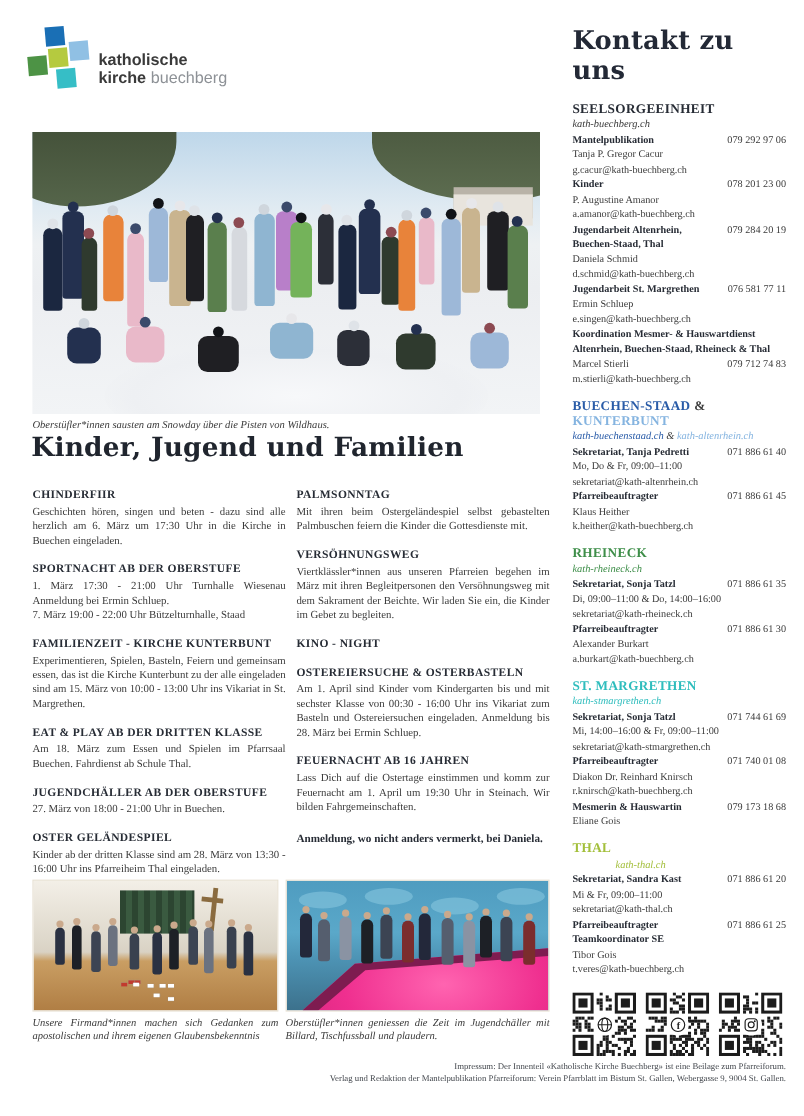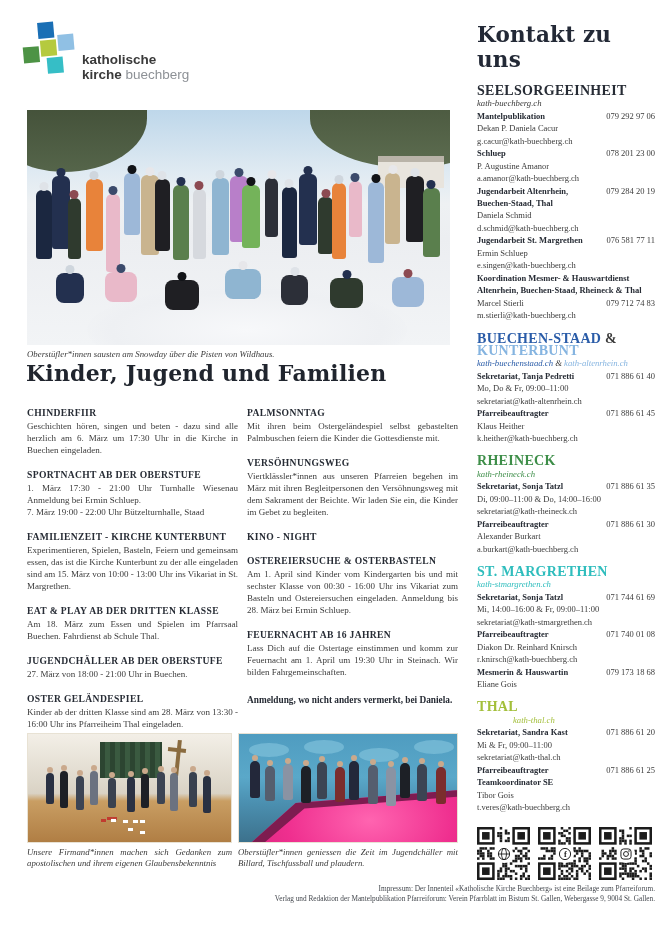--- a/index.html
+++ b/index.html
@@ -9,21 +9,21 @@
   
   .logo{position:absolute;left:20px;top:20px;display:flex;align-items:flex-end;}
   .logo-cross{position:relative;width:58px;height:62px;transform:rotate(-9deg);}
   .logo-cross div{position:absolute;width:16px;height:16px;transform:rotate(4deg);}
   .sq-top{left:21px;top:2px;}
   .sq-right{left:39px;top:17px;}
   .sq-left{left:3px;top:24px;}
   .sq-center{left:21px;top:20px;}
   .sq-bottom{left:25px;top:38px;}
   .logo-text{font-family:"Liberation Sans", sans-serif;font-size:13.5px;line-height:15px;
-             font-weight:700;color:#3a3a3a;margin-left:4px;margin-bottom:0;}
+             font-weight:700;color:#3a3a3a;margin-left:4px;margin-bottom:10px;}
   .logo-text .grey{color:#8d9196;font-weight:400;}
 
   
   .hero{position:absolute;left:27px;top:110px;width:423px;height:235px;overflow:hidden;
         background:linear-gradient(#bed7ea 0%,#dfeaf2 26%,#eef1f3 40%,#eceef1 55%,#f2f4f6 100%);}
   .tree{position:absolute;background:#46533b;}
   .tree.l{left:-30px;top:-34px;width:150px;height:96px;border-radius:0 0 70% 55%;
           background:linear-gradient(#3c4832,#55654a);}
   .tree.r{right:-40px;top:-30px;width:180px;height:88px;border-radius:0 0 55% 70%;
           background:linear-gradient(#45523a,#5d6d50);}
@@ -69,21 +69,21 @@
             background:radial-gradient(ellipse at 60% 80%, #ff64b0 0%, #ef2f8f 45%, #c31e6e 100%);}
   .billiard-rail{position:absolute;left:0;top:0;width:100%;height:100%;
             clip-path:polygon(6% 100%, 26% 64%, 100% 52%, 100% 58%, 30% 69%, 12% 100%);
             background:#7e1c50;}
 
   
   .sidebar{position:absolute;left:477px;top:22px;width:178px;}
   .sb-title{margin:0 0 13px 0;font-family:"DejaVu Serif", serif;font-size:21.5px;font-weight:700;
             color:#232936;letter-spacing:0.2px;}
   .sb-section{margin-bottom:11px;}
-  .sb-head{font-size:14px;font-weight:700;letter-spacing:0.3px;line-height:12.4px;color:#272c35;}
+  .sb-head{font-size:11px;font-weight:700;letter-spacing:0.3px;line-height:12.4px;color:#272c35;}
   .sb-url{font-size:8.7px;font-style:italic;line-height:12.4px;}
   .sb-row{display:flex;justify-content:space-between;font-size:8.5px;line-height:12.45px;}
   .sb-row .lbl{font-weight:700;color:#272c35;}
   .sb-row .txt{font-weight:400;color:#3b3b3b;}
   .sb-row .ph{white-space:nowrap;color:#3b3b3b;}
 
   
   .qr-row{position:absolute;left:477px;top:827px;display:flex;gap:8px;}
   .qr{position:relative;width:53px;height:53px;background:#fff;}
   .qr svg.code{display:block;width:53px;height:53px;}
@@ -424,27 +424,27 @@
     <h2 class="sb-title">Kontakt zu uns</h2>
     <div id="sb-sections">
         <div class="sb-section">
           <div class="sb-head"><span style="color: rgb(39, 44, 53);">SEELSORGEEINHEIT</span></div>
           <div class="sb-url"><span style="color: rgb(59, 59, 59);">kath-buechberg.ch</span></div>
           <div class="sb-row">
             <span class="lbl">Mantelpublikation</span>
             <span class="ph">079 292 97 06</span>
           </div>
           <div class="sb-row">
-            <span class="txt">Dekan P. Daniela Cacur</span>
+            <span class="txt">Tanja P. Gregor Cacur</span>
           </div>
           <div class="sb-row">
             <span class="txt">g.cacur@kath-buechberg.ch</span>
           </div>
           <div class="sb-row">
-            <span class="lbl">Schluep</span>
+            <span class="lbl">Kinder</span>
             <span class="ph">078 201 23 00</span>
           </div>
           <div class="sb-row">
             <span class="txt">P. Augustine Amanor</span>
           </div>
           <div class="sb-row">
             <span class="txt">a.amanor@kath-buechberg.ch</span>
           </div>
           <div class="sb-row">
             <span class="lbl">Jugendarbeit Altenrhein,</span>

